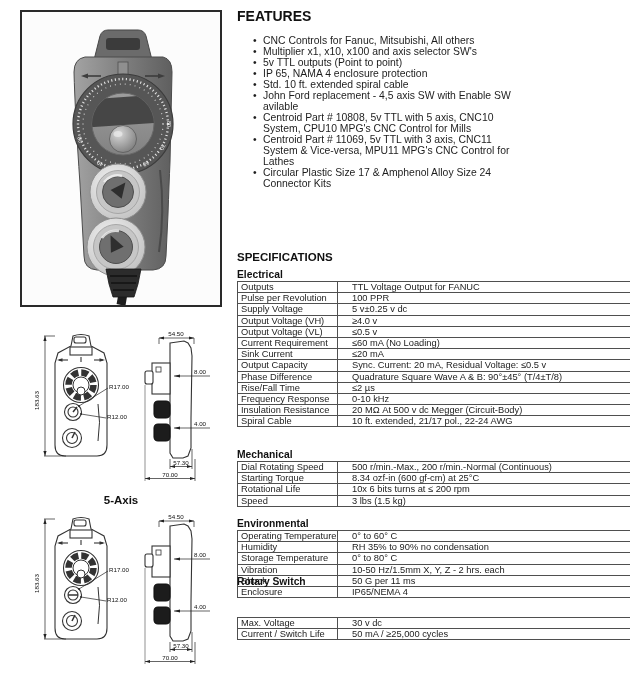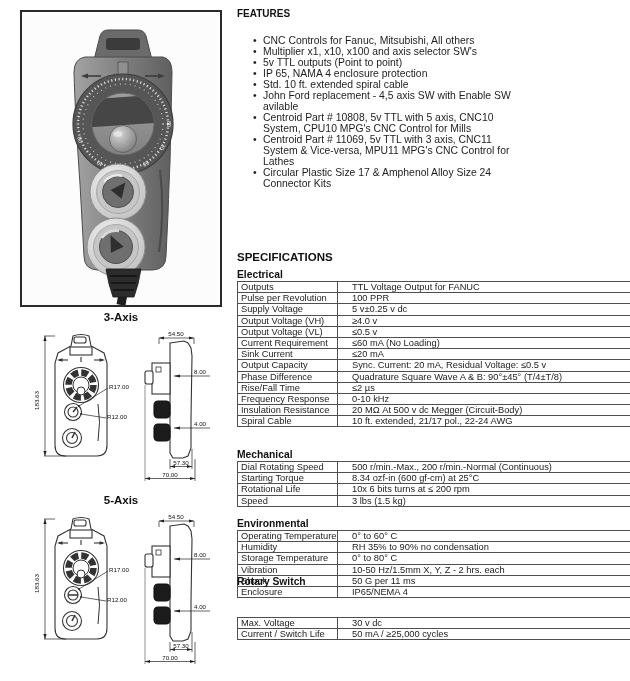--- a/index.html
+++ b/index.html
@@ -7,21 +7,21 @@
         font-family:"Liberation Sans",sans-serif;color:#1d1d1d;}
   
   .photo-box{position:absolute;left:20px;top:10px;width:198px;height:293px;
              border:2px solid #2a2a2a;background:#fcfcfc;}
   .axis-caption{position:absolute;left:20px;width:202px;text-align:center;
                 font-weight:bold;font-size:11.5px;color:#111;}
   .cap1{top:311px;} .cap2{top:494px;}
   .drawing{position:absolute;left:28px;width:185px;height:158px;}
   .drw1{top:328px;} .drw2{top:511px;}
   
-  .features-title{position:absolute;left:237px;top:8px;font-weight:bold;font-size:10px;color:#111;}
+  .features-title{position:absolute;left:237px;top:8px;font-weight:bold;font-size:14px;color:#111;}
   ul.features{position:absolute;left:239px;top:23px;width:392px;margin:12px;padding:0;
               list-style:none;font-size:10.4px;line-height:11px;}
   ul.features li{white-space:pre-line;padding-left:12px;position:relative;margin:0;}
   ul.features li::before{content:"\2022";position:absolute;left:2px;top:-0.5px;}
   .spec-title{position:absolute;left:237px;top:251px;font-weight:bold;font-size:11.5px;color:#111;}
   .spec-head{position:absolute;left:237px;font-weight:bold;font-size:10.3px;color:#111;}
   .h-elec{top:269px;} .h-mech{top:449px;} .h-env{top:518px;} .h-rot{top:576px;}
   table.spec-table{position:absolute;left:237px;width:396px;border-collapse:collapse;
                    table-layout:fixed;border:1.5px solid #3a3a3a;}
   .t-elec{top:281px;} .t-mech{top:461px;} .t-env{top:530px;} .t-rot{top:617px;}
@@ -116,21 +116,20 @@
 
       <g>
         <path d="M84,257 L119,257 L116,272 L112,285 L91,285 L87,272 Z" fill="#2c2c2c" stroke="#161616" stroke-width="0.8"></path>
         <line x1="88" y1="264" x2="115" y2="264" stroke="#141414" stroke-width="1.6"></line>
         <line x1="89" y1="271" x2="114" y2="271" stroke="#141414" stroke-width="1.6"></line>
         <line x1="91" y1="278" x2="112" y2="278" stroke="#141414" stroke-width="1.6"></line>
       </g>
     </svg>
   </div>
 
-  <div class="axis-caption cap1">3-Axis</div>
 
   <svg class="drawing drw1" viewBox="0 0 185 158">
     <g stroke="#333" stroke-width="1.1" fill="none">
 
       <path d="M45,8 Q53,5 61,8 L63,18 L76,25 L79,35 L79,117 Q79,128 69,128 L37,128 Q27,128 27,117 L27,35 L30,25 L43,18 Z" fill="#fff"></path>
       <rect x="46" y="9" width="12" height="6" rx="2"></rect>
       <rect x="42" y="19" width="22" height="8"></rect>
       <line x1="53" y1="29" x2="53" y2="34"></line>
       <line x1="31" y1="32" x2="40" y2="32"></line>
         <polygon points="29,32 34.5,30.2 34.5,33.8" fill="#333" stroke="none"></polygon>

